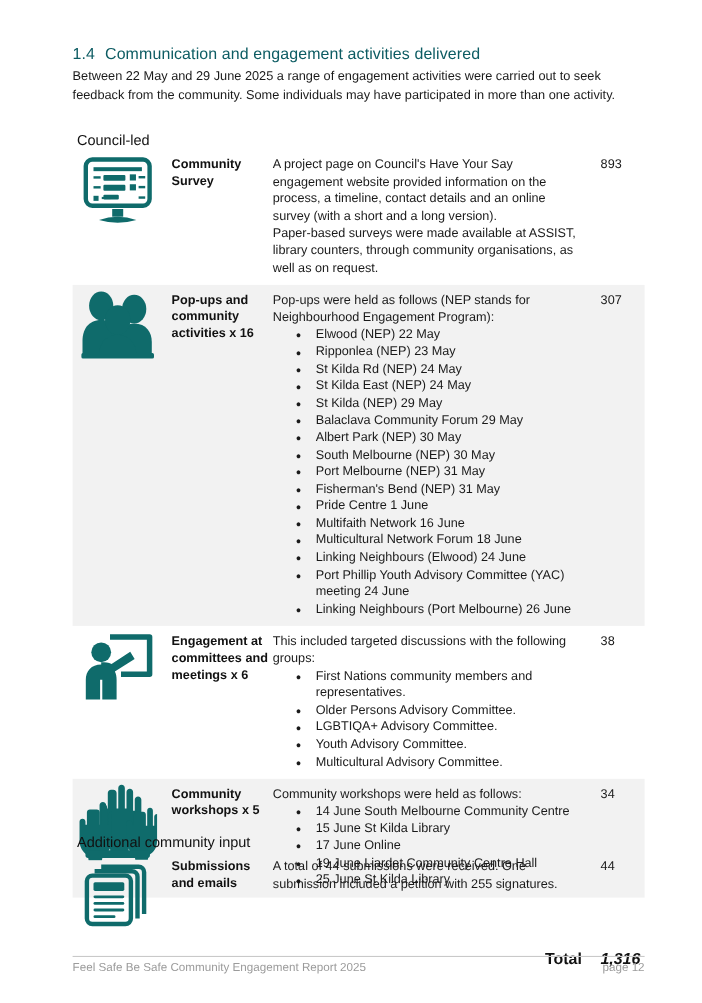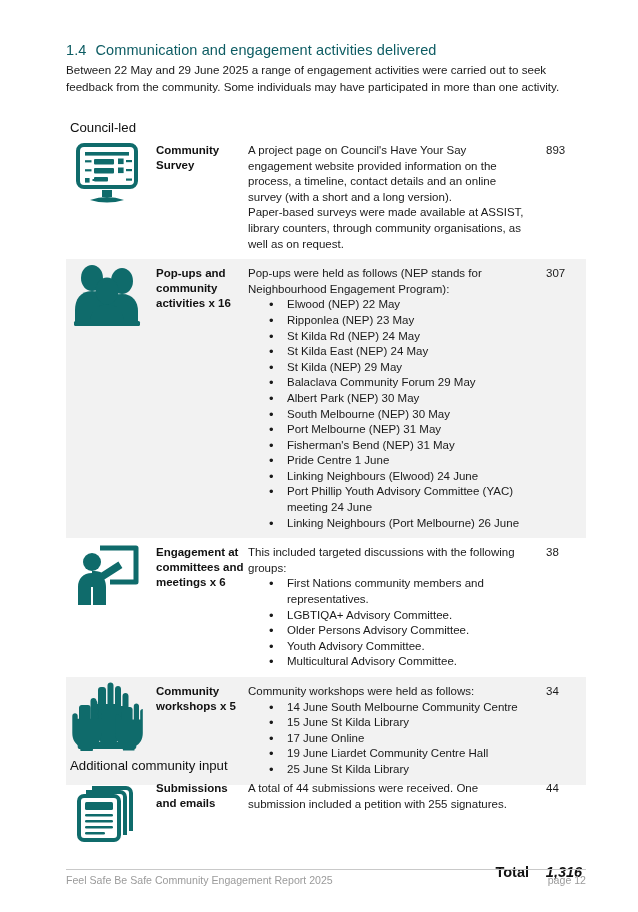--- a/index.html
+++ b/index.html
@@ -256,20 +256,22 @@
           <li>Ripponlea (NEP) 23 May</li>
           <li>St Kilda Rd (NEP) 24 May</li>
           <li>St Kilda East (NEP) 24 May</li>
           <li>St Kilda (NEP) 29 May</li>
           <li>Balaclava Community Forum 29 May</li>
           <li>Albert Park (NEP) 30 May</li>
           <li>South Melbourne (NEP) 30 May</li>
           <li>Port Melbourne (NEP) 31 May</li>
           <li>Fisherman's Bend (NEP) 31 May</li>
           <li>Pride Centre 1 June</li>
+          <li>Multifaith Network 16 June</li>
+          <li>Multicultural Network Forum 18 June</li>
           <li>Linking Neighbours (Elwood) 24 June</li>
           <li>Port Phillip Youth Advisory Committee (YAC) meeting 24 June</li>
           <li>Linking Neighbours (Port Melbourne) 26 June</li>
         </ul>
       </div>
       <div class="cell-count">307</div>
     </div>
 
     <div class="row row-pad-bottom">
       <div class="cell-icon">
@@ -283,22 +285,22 @@
               <path d="M22 33 c-9 0 -14 6 -14 14 v18 h13 v-18 h2 v18 h13 v-18 c0 -3 -0.5 -5.5 -1.6 -7.6 l18 -11.4 l-4 -6.4 l-17 11 c-2.6 -1.4 -5.9 -1.6 -9.4 -1.6 z"></path>
             </g>
           </svg>
         </span>
       </div>
       <div class="cell-label">Engagement at committees and meetings x 6</div>
       <div class="cell-desc">
         <p class="desc-line">This included targeted discussions with the following groups:</p>
         <ul class="bullets">
           <li>First Nations community members and representatives.</li>
+          <li>Older Persons Advisory Committee.</li>
           <li>LGBTIQA+ Advisory Committee.</li>
-          <li>Older Persons Advisory Committee.</li>
           <li>Youth Advisory Committee.</li>
           <li>Multicultural Advisory Committee.</li>
         </ul>
       </div>
       <div class="cell-count">38</div>
     </div>
 
     <div class="row shaded row-pad-bottom">
       <div class="cell-icon">
         <span class="icon-wrap">

